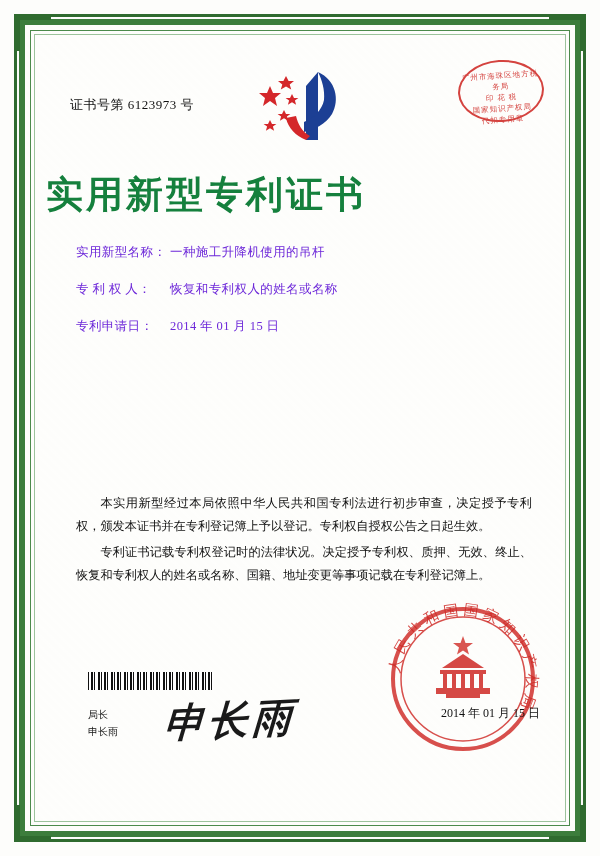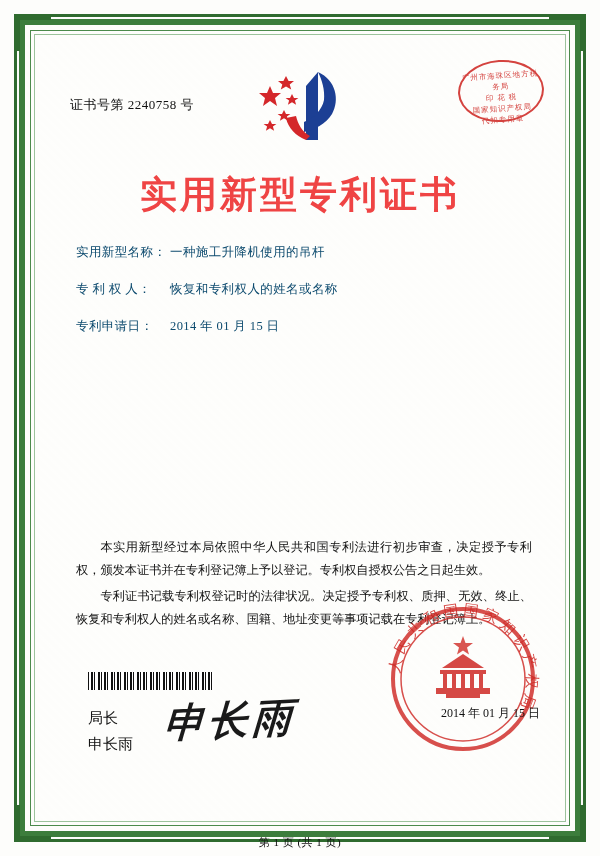--- a/index.html
+++ b/index.html
@@ -124,38 +124,37 @@
     width: 120px;
     height: 86px;
   }
 
   
   .title {
     position: absolute;
     left: 0;
     right: 0;
     top: 122px;
-    text-align: center;
     font-size: 37px;
     font-weight: bold;
     letter-spacing: 3px;
-    color: #ef4444;
+    color: #15803d;
     font-family: Liberation Sans, sans-serif;
   }
 
   
   .fields {
     position: absolute;
     left: 30px;
     right: 20px;
     top: 196px;
   }
   .field-row {
     font-size: 12.5px;
-    color: #0c4a6e;
+    color: #6d28d9;
     margin-bottom: 20px;
     letter-spacing: 0.4px;
     white-space: nowrap;
   }
   .field-label {
     display: inline-block;
     min-width: 94px;
   }
   .field-value {
     display: inline;
@@ -164,21 +163,20 @@
   
   .body-text {
     position: absolute;
     left: 30px;
     right: 22px;
     top: 444px;
     font-size: 12.2px;
     line-height: 1.85;
     color: #111;
     text-align: justify;
-    margin-top: 44px;
   }
   .body-text p {
     margin: 0 0 4px 0;
     text-indent: 2em;
   }
 
   
   .barcode {
     position: absolute;
     left: 42px;
@@ -191,21 +189,21 @@
       #111 3px 5px, #fff 5px 6px,
       #111 6px 7px, #fff 7px 10px,
       #111 10px 12px, #fff 12px 13px);
   }
 
   
   .sig-block {
     position: absolute;
     left: 42px;
     top: 658px;
-    font-size: 15px;
+    font-size: 10px;
     line-height: 1.7;
     color: #111;
   }
   .sig-handwriting {
     position: absolute;
     left: 118px;
     top: 645px;
     font-size: 40px;
     font-family: "Liberation Serif", "DejaVu Serif", serif;
     font-style: italic;
@@ -254,21 +252,21 @@
   <div class="border-mid"></div>
   <div class="border-inner-line"></div>
   <div class="border-thin-line"></div>
   <div class="corner tl"></div>
   <div class="corner tr"></div>
   <div class="corner bl"></div>
   <div class="corner br"></div>
 
   <div class="content">
 
-    <div class="cert-number">证书号第 2240758 号</div>
+    <div class="cert-number">证书号第 6123973 号</div>
 
     <div class="tax-seal">
       <span>广州市海珠区地方税务局</span>
       <span>印 花 税</span>
       <span>国家知识产权局</span>
       <span>代扣专用章</span>
     </div>
 
     <svg class="emblem" viewBox="0 0 120 86">
       <path d="M78 6 L78 74 L66 74 L66 20 Z" fill="#1c3f94"></path>
@@ -330,14 +328,13 @@
         <polygon points="83,58 104,72 62,72"></polygon>
         <rect x="66" y="98" width="34" height="4"></rect>
       </g>
       <polygon points="83,40 85.5,47 93,47 87,51.5 89,58.5 83,54.5 77,58.5 79,51.5 73,47 80.5,47" fill="#cf2a26" opacity="0.8"></polygon>
     </svg>
 
     <div class="seal-date">2014 年 01 月 15 日</div>
 
   </div>
 
-  <div class="footer">第 1 页 (共 1 页)</div>
 </div>
 
 </body></html>

